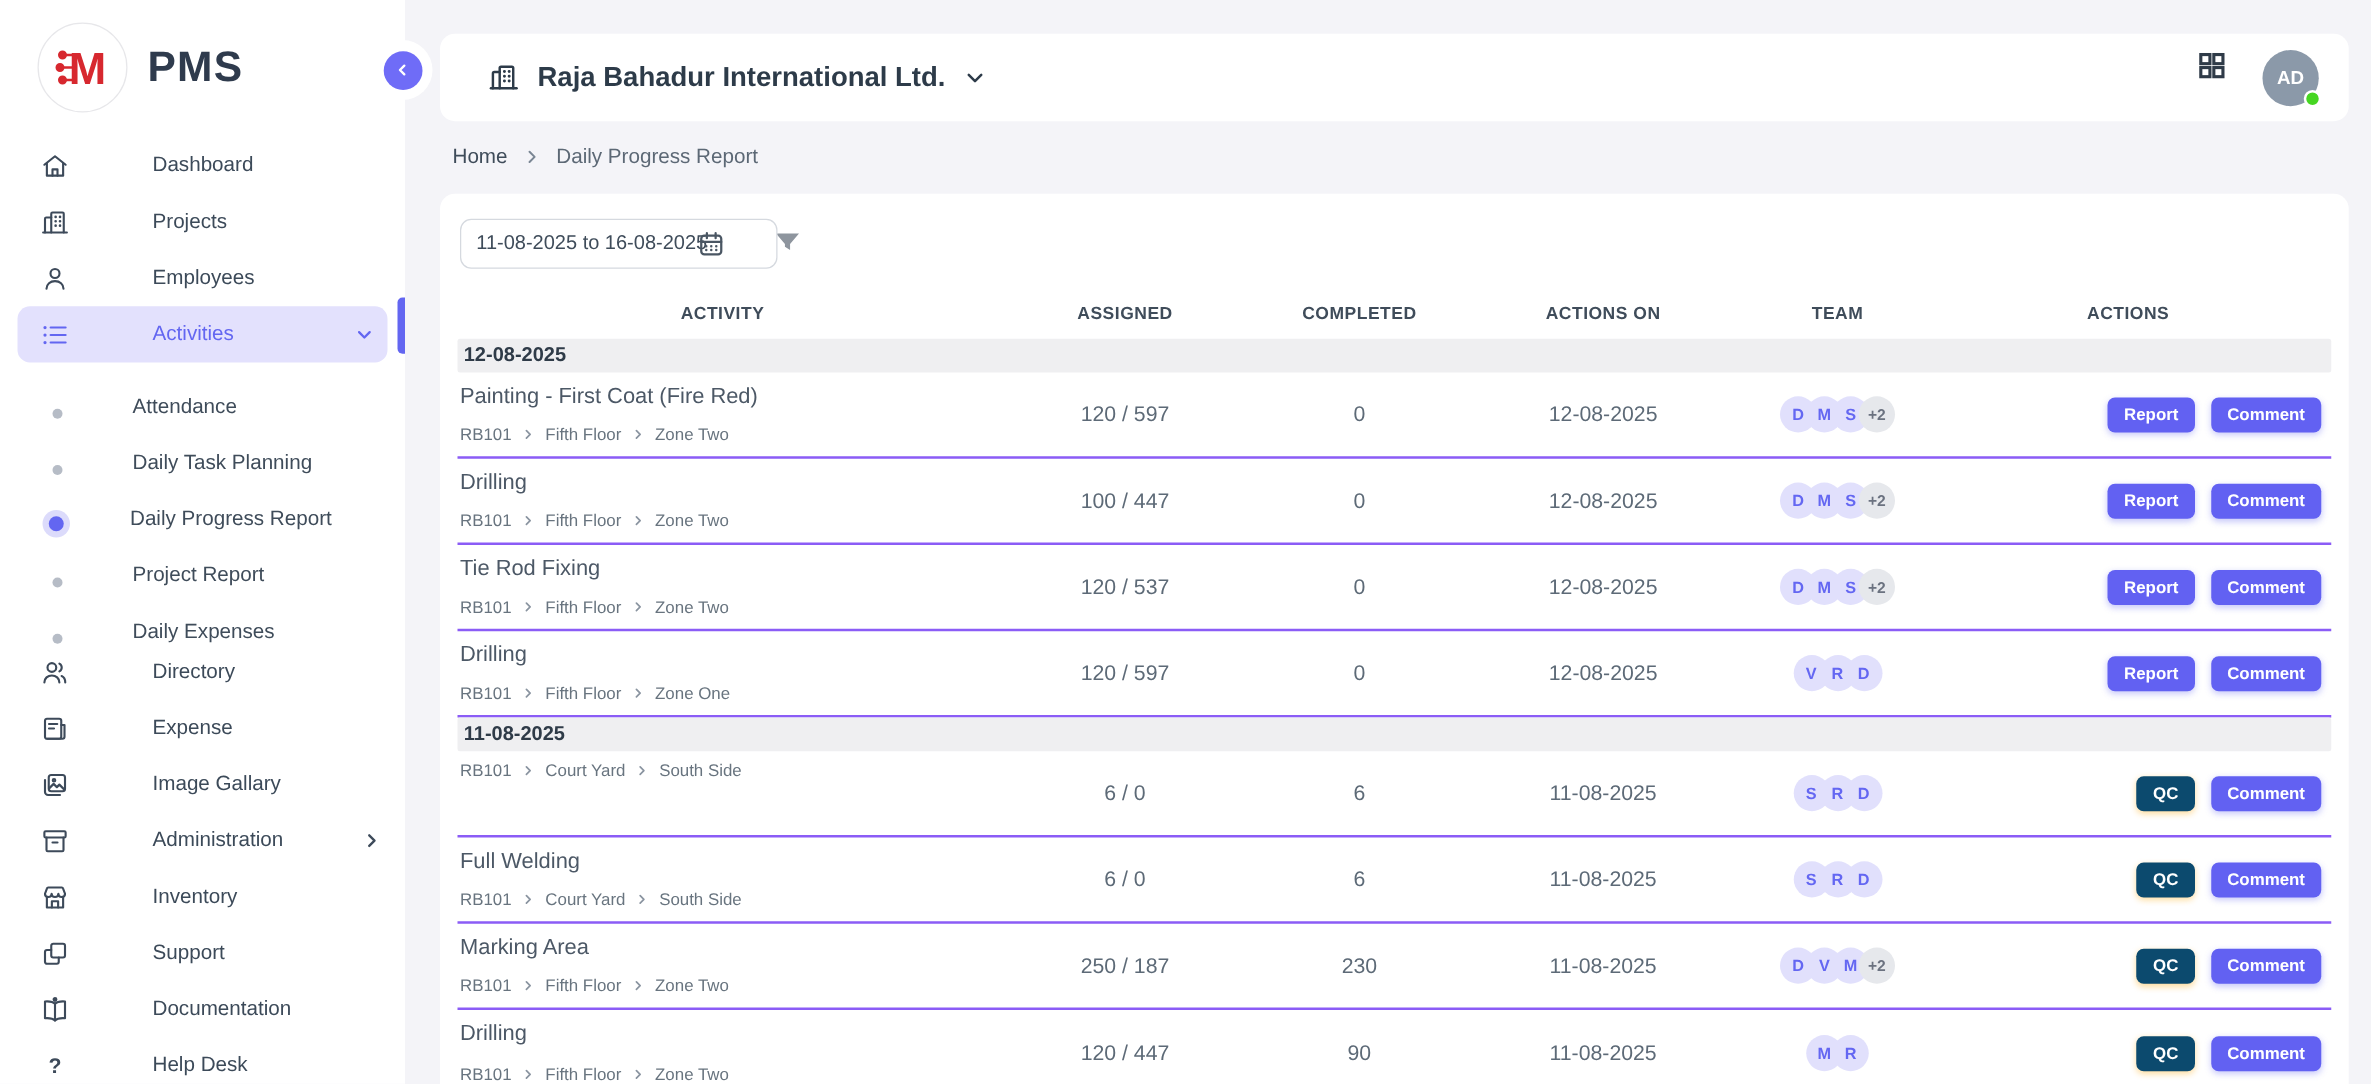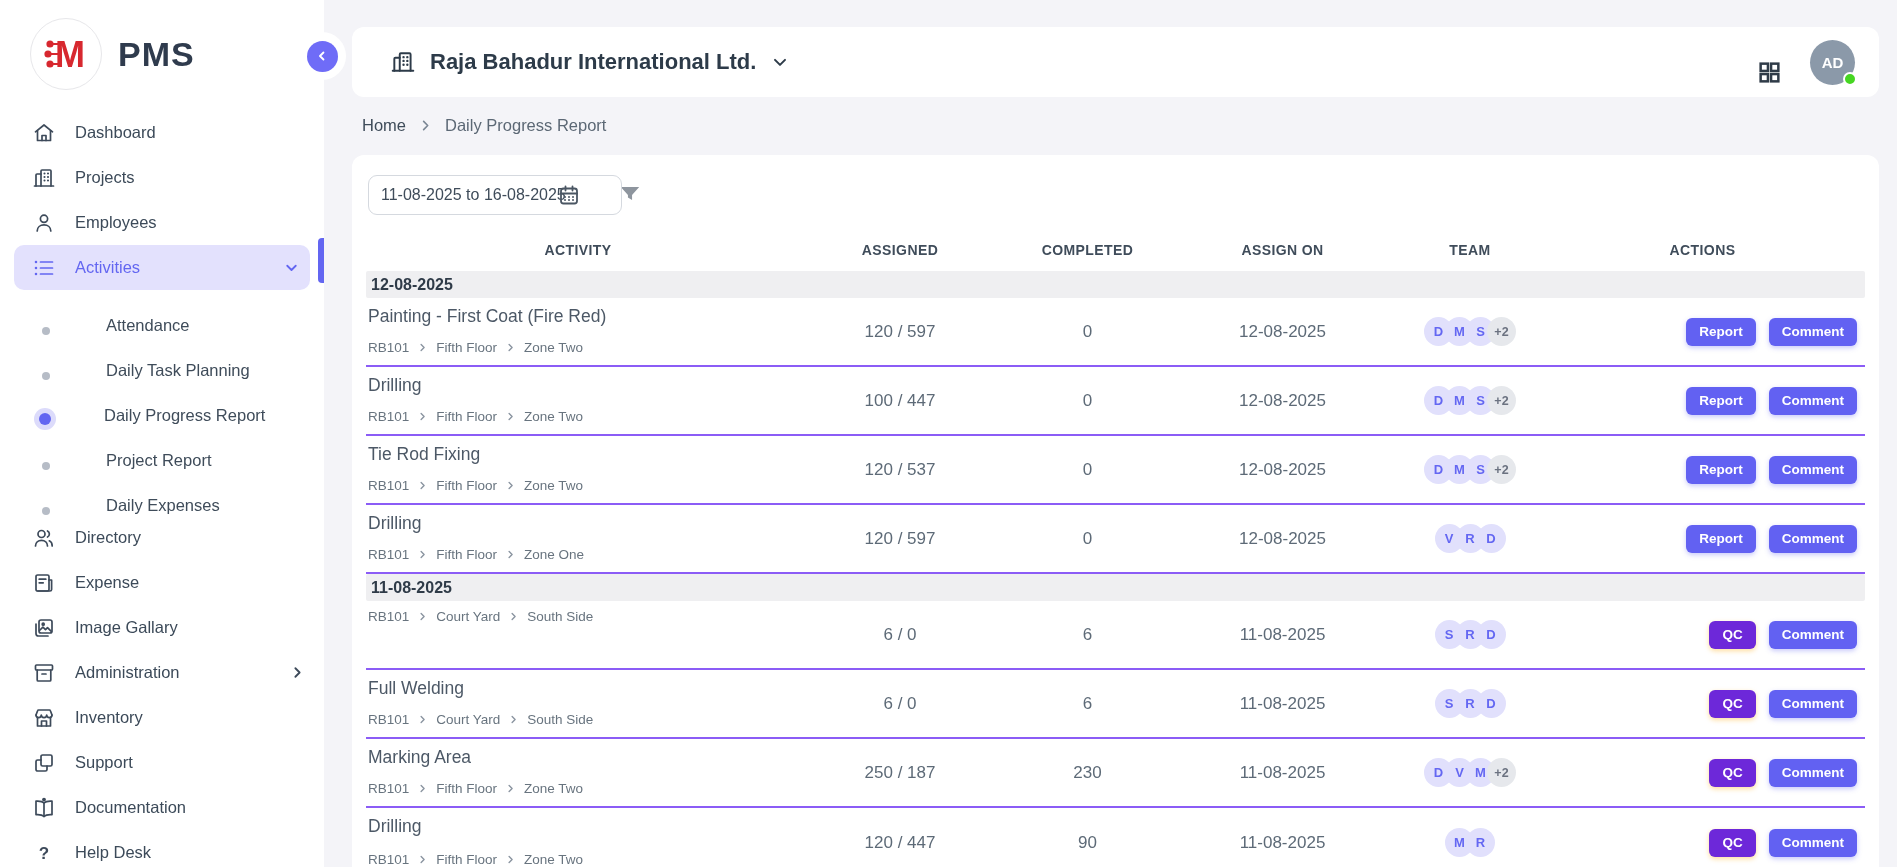--- a/index.html
+++ b/index.html
@@ -9,21 +9,21 @@
   
   .sidebar { position:absolute; left:0; top:0; width:324px; height:867px; background:#fff; z-index:2; }
   .logo-row { display:flex; align-items:center; gap:16px; padding:18px 0 14px 30px; }
   .logo-circle { width:72px; height:72px; border-radius:50%; border:1px solid #e7e7ea; background:#fff;
     display:flex; align-items:center; justify-content:center; }
   .logo-title { font-size:34px; font-weight:700; color:#2f3b4d; letter-spacing:1px; }
   .nav { margin-top:6px; }
   .side-item { display:flex; align-items:center; height:45px; padding:0 18px 0 32px; cursor:pointer;
     font-size:16.5px; color:#3c4a59; position:relative; }
   .side-item .icn { width:24px; height:24px; margin-right:19px; flex:0 0 24px; display:flex; align-items:center; }
-  .side-item .lbl { flex:1; white-space:nowrap; }
+  .side-item .lbl { flex:1; white-space:nowrap;margin-left:47px; }
   .side-item.active-parent { background:#e3e1fd; border-radius:10px; margin:0 14px; padding:0 10px 0 18px; color:#6366f1; }
   .side-item.active-parent .lbl { color:#6366f1; font-weight:500; }
   .side-item.active-parent svg * { stroke:#6366f1; }
   .side-sub { display:flex; align-items:flex-end; height:45px; padding-left:42px; cursor:pointer; font-size:16.5px; color:#3f4c5a; }
   .side-sub .dot { width:8px; height:8px; border-radius:50%; background:#b6bcc6; margin-right:56px; flex:0 0 8px; }
   .side-sub.active { color:#3f4c5a; }
   .side-sub.active .dot { width:12px; height:12px; flex:0 0 12px; background:#6366f1; margin-left:-3px; margin-right:53px;
     box-shadow:0 0 0 5px #dcdbfb; }
   .chev { margin-left:auto; display:flex; align-items:center; }
   .active-bar { position:absolute; right:0; top:238px; width:6px; height:45px; background:#6366f1; border-radius:4px 0 0 4px; }
@@ -32,21 +32,21 @@
     background:#fff; z-index:5; display:flex; align-items:center; justify-content:center; cursor:pointer; }
   .collapse-btn .inner { width:31px; height:31px; border-radius:50%; background:#6f6cf7; display:flex;
     align-items:center; justify-content:center; }
 
   
   .main { position:absolute; left:324px; top:0; width:1573px; height:867px; background:#f4f4f8; }
   .header-card { position:absolute; left:28px; top:27px; width:1527px; height:70px; background:#fff;
     border-radius:12px; display:flex; align-items:center; padding:0 24px 0 38px; }
   .company { display:flex; align-items:center; gap:14px; cursor:pointer; }
   .company .name { font-size:22px; font-weight:700; color:#2d3b49; }
-  .header-right { margin-left:auto; display:flex; align-items:flex-end; gap:28px; }
+  .header-right { margin-left:auto; display:flex; align-items:flex-start; gap:28px; }
   .grid-btn { cursor:pointer; display:flex; }
   .avatar { position:relative; width:45px; height:45px; border-radius:50%; background:#8b99a9; color:#fff;
     font-size:15px; font-weight:700; display:flex; align-items:center; justify-content:center; cursor:pointer; }
   .avatar .dot-online { position:absolute; right:-2px; bottom:-1px; width:14px; height:14px; border-radius:50%;
     background:#46d622; border:2px solid #fff; }
 
   .breadcrumb { position:absolute; left:38px; top:116px; display:flex; align-items:center; gap:12px; font-size:16.5px; }
   .breadcrumb .bc-home { color:#3f4c5a; cursor:pointer; }
   .breadcrumb .bc-cur { color:#5c6875; }
 
@@ -75,21 +75,21 @@
   .cell-team { display:flex; justify-content:center; }
   .avatars { display:flex; }
   .av { width:29px; height:29px; border-radius:50%; background:#e1e0fc; color:#6467f2; font-size:13px; font-weight:600;
     display:flex; align-items:center; justify-content:center; cursor:pointer; }
   .av + .av { margin-left:-8px; }
   .av.extra { background:#e6e8ec; color:#6b7280; font-size:12.5px; }
   .cell-actions { display:flex; justify-content:flex-end; gap:13px; padding-right:8px; }
   .btn { border:none; border-radius:6px; height:28px; padding:0 13px; font-family:"Liberation Sans",sans-serif;
     font-size:13.5px; font-weight:700; color:#fff; cursor:pointer; box-shadow:0 2px 5px rgba(99,102,241,.35); }
   .btn-purple { background:#6261f2; }
-  .btn-orange { background:#6d28d9; box-shadow:0 2px 5px rgba(252,171,16,.4); }
+  .btn-orange { background:#0c4a6e; box-shadow:0 2px 5px rgba(252,171,16,.4); }
 
   svg { display:block; }
 </style>
 </head>
 <body>
 
 <div class="sidebar">
   <div class="logo-row">
     <div class="logo-circle">
       <svg width="46" height="46" viewBox="0 0 46 46">
@@ -328,21 +328,21 @@
         <svg width="26" height="26" viewBox="0 0 24 24">
           <path d="M3.5 4.5 h17 l-6.6 7.6 v4.6 l-3.8 -2.4 v-2.2 Z" fill="#8e959e"></path>
         </svg>
       </div>
     </div>
 
     <div class="grid-row thead" id="thead">
         <div class="th">ACTIVITY</div>
         <div class="th">ASSIGNED</div>
         <div class="th">COMPLETED</div>
-        <div class="th">ASSIGN ON</div>
+        <div class="th">ACTIONS ON</div>
         <div class="th">TEAM</div>
         <div class="th">ACTIONS</div>
       </div>
     <div id="tbody">
         <div class="date-band">12-08-2025</div>
         <div class="grid-row trow">
           <div class="cell-activity">
             <div class="act-title">Painting - First Coat (Fire Red)</div>
             <div class="act-path">
               <span>RB101</span>

